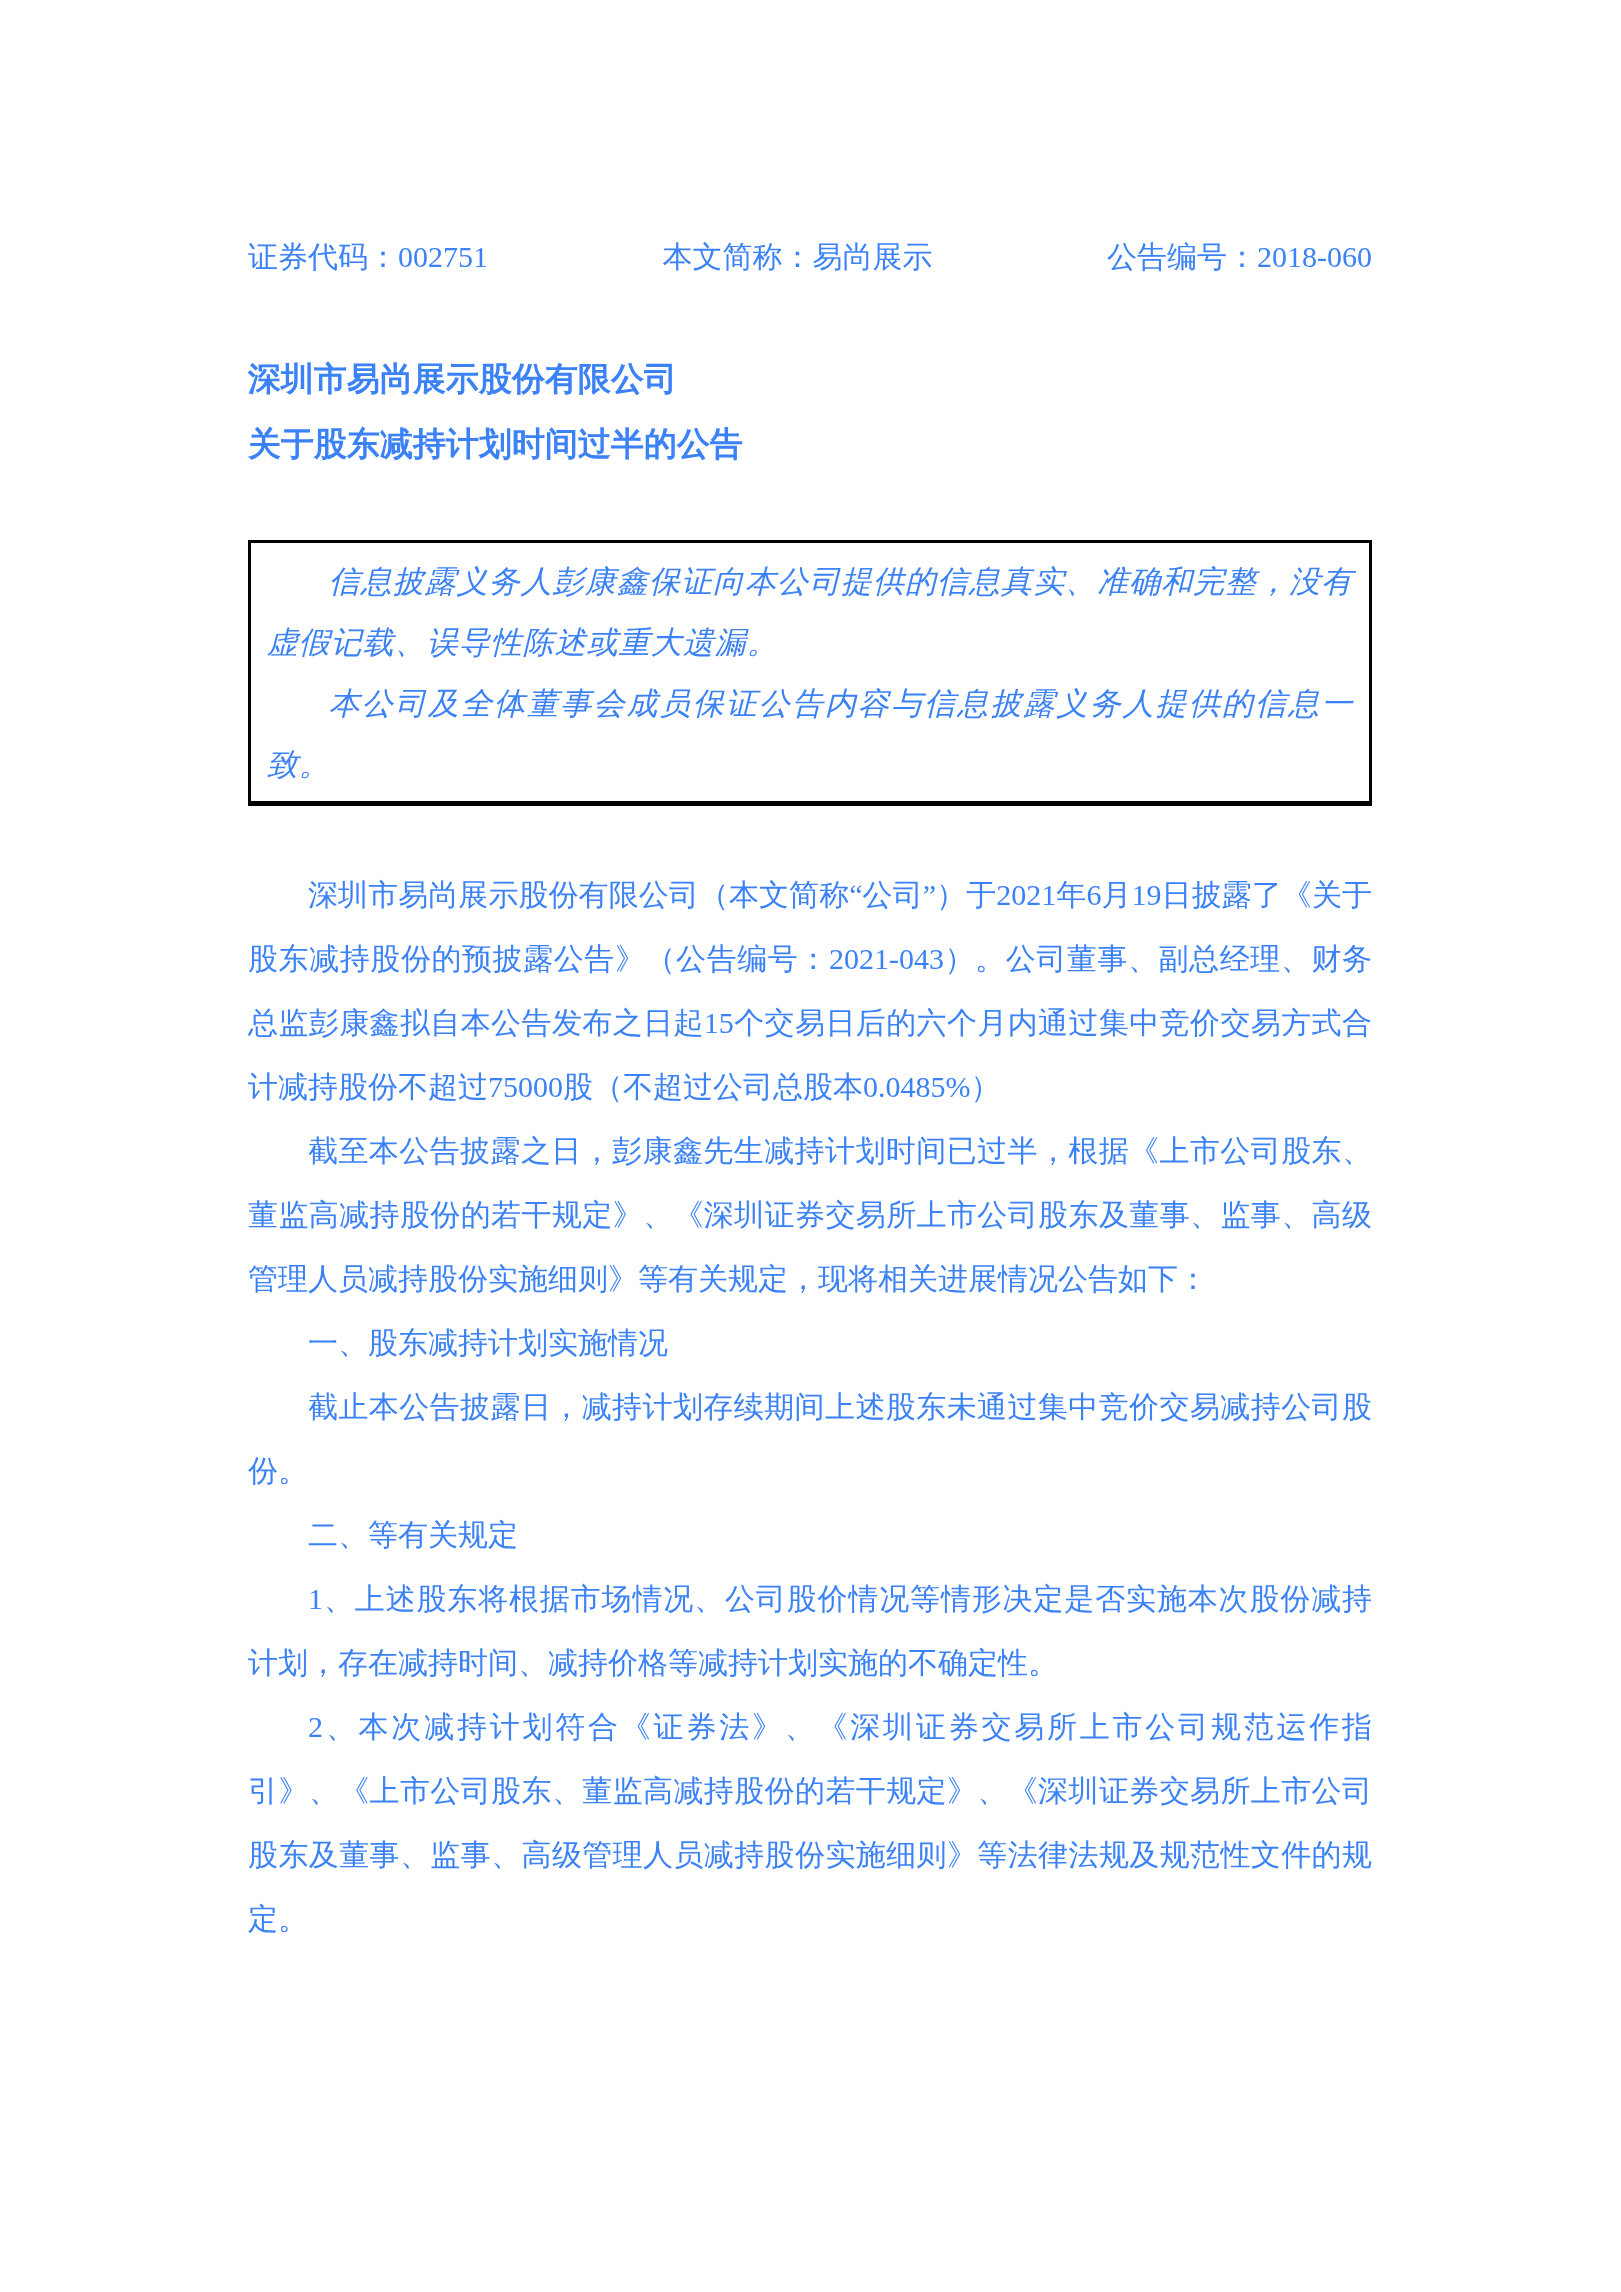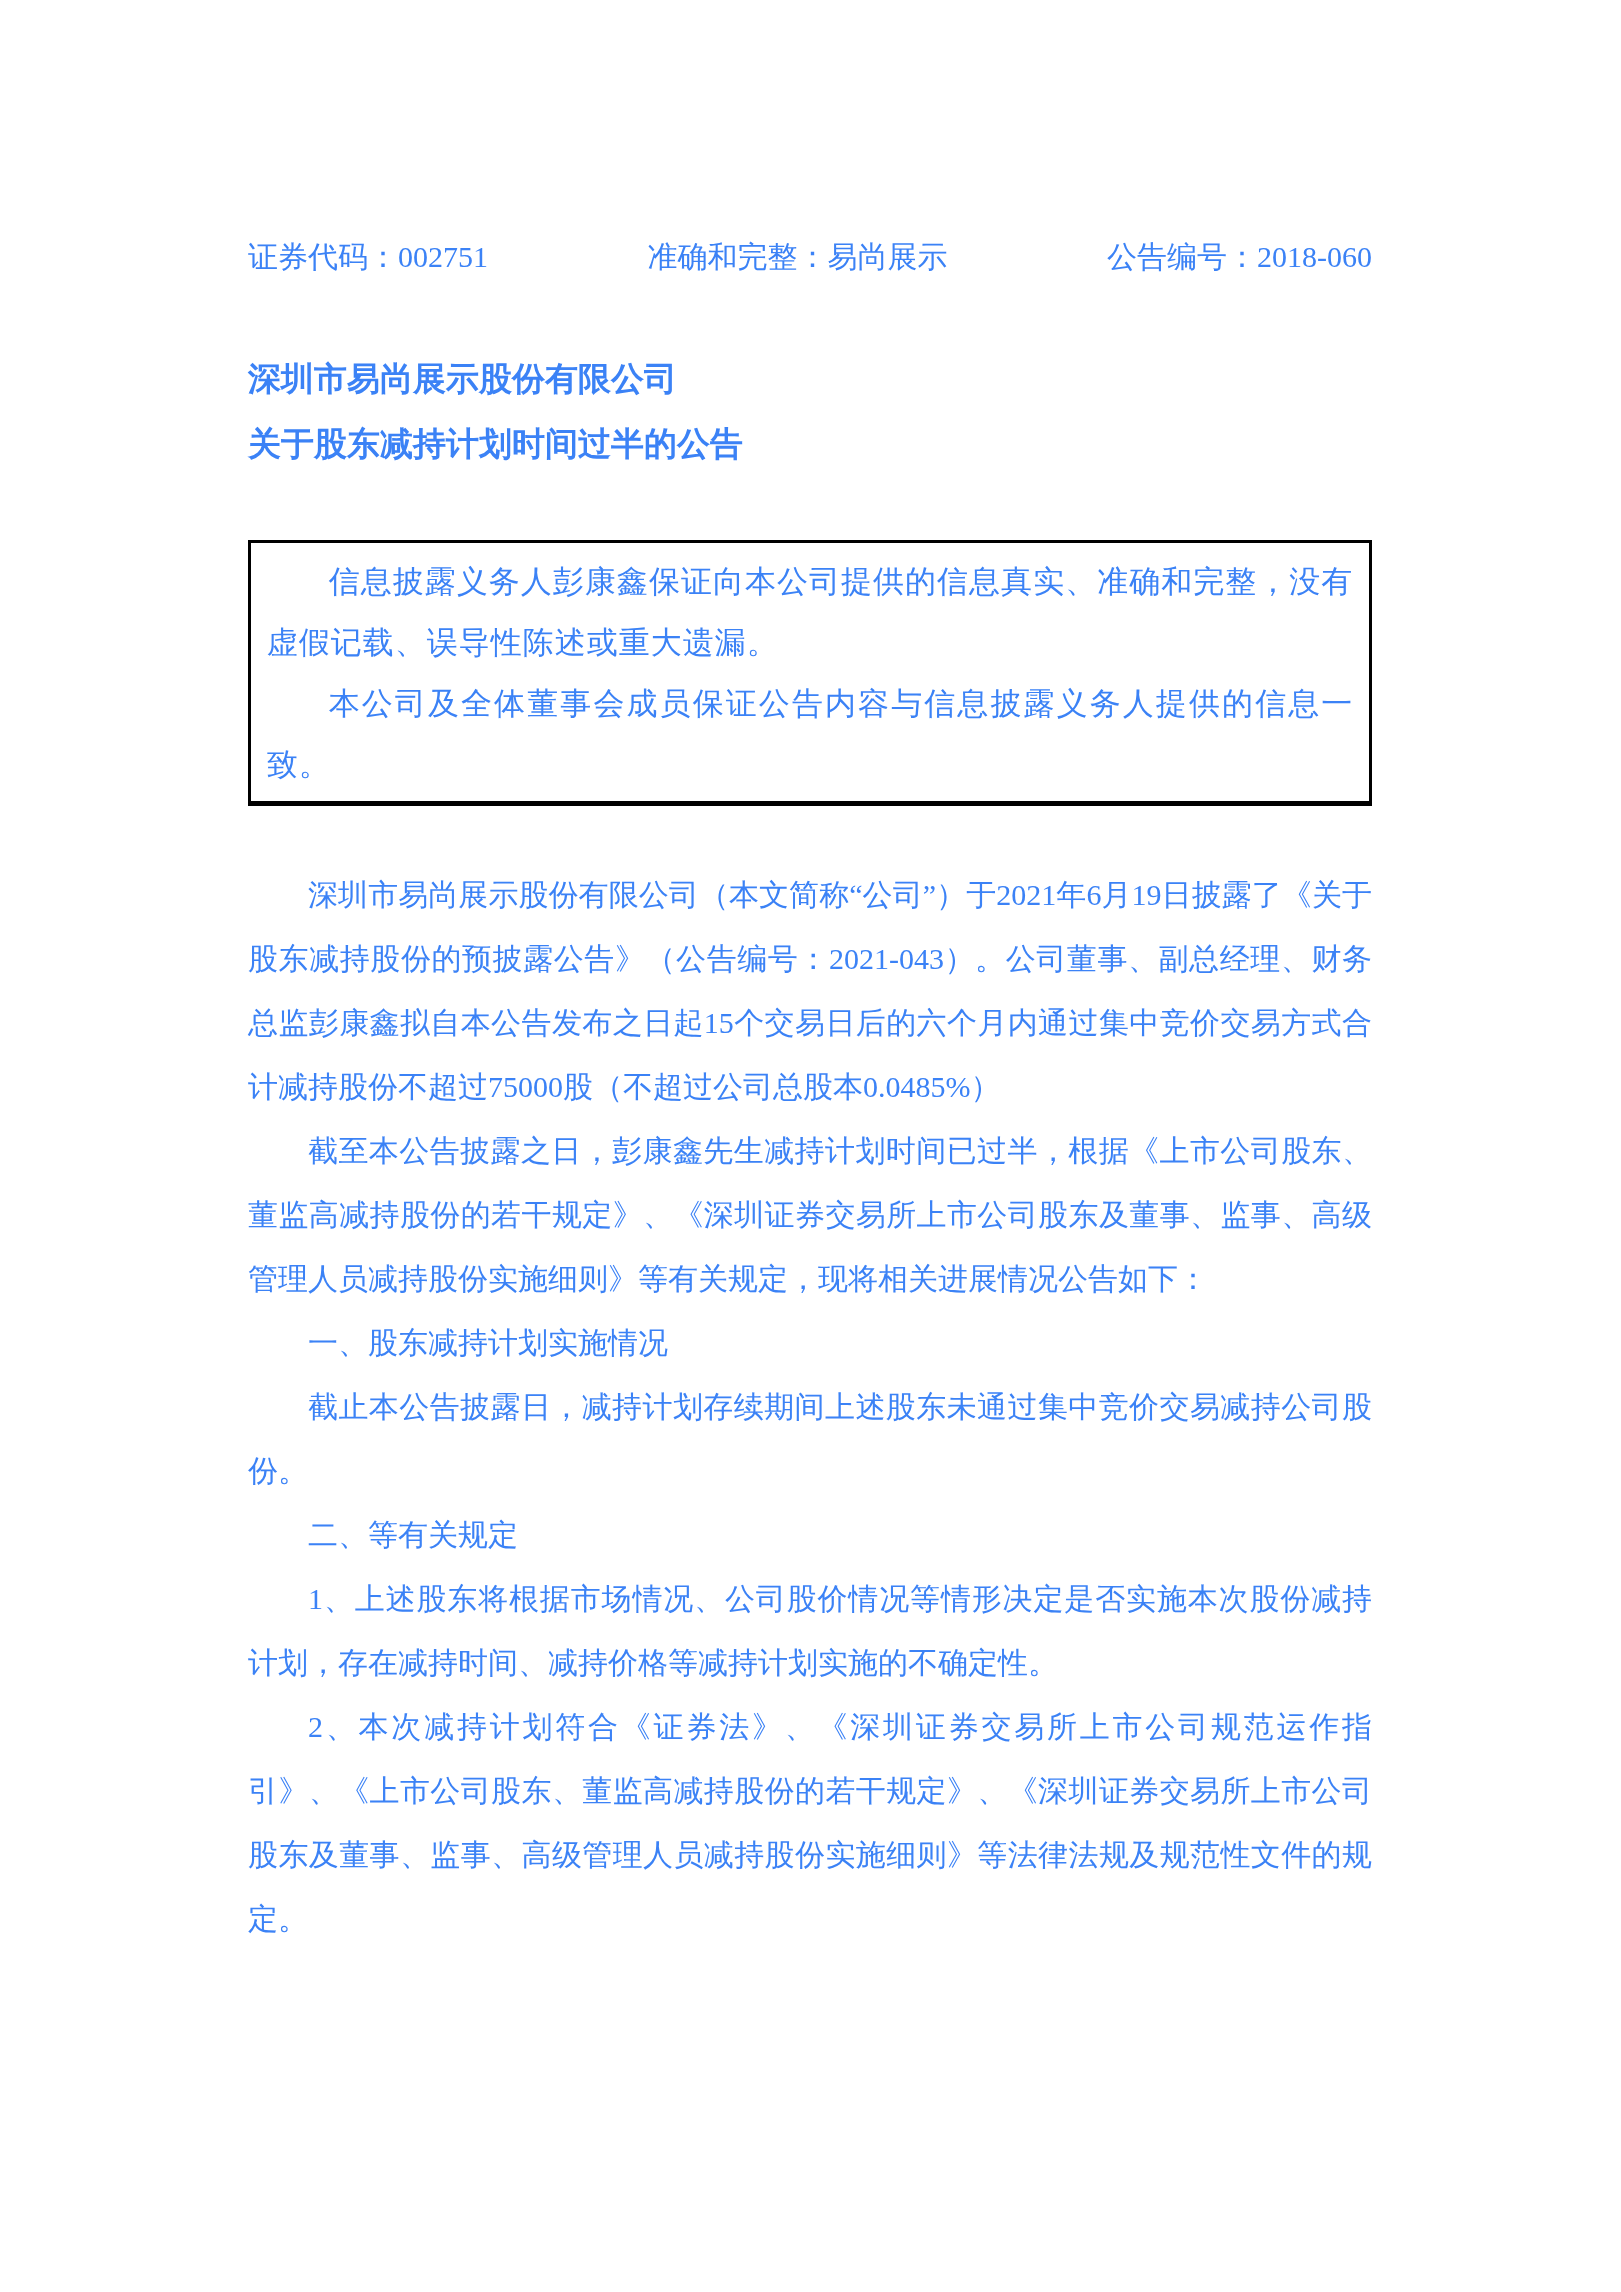--- a/index.html
+++ b/index.html
@@ -40,20 +40,21 @@
     margin: 0;
     font-size: 33px;
     font-weight: bold;
     line-height: 65px;
   }
   .disclaimer-box {
     margin-top: 63px;
     border: 3.9px solid #000000;
     border-bottom-width: 5.9px;
     padding: 7.8px 15.7px 5.9px 15.7px;
+    font-style: italic;
     font-size: 31px;
     line-height: 61px;
     letter-spacing: 1px;
     box-sizing: border-box;
   }
   .disclaimer-box p {
     margin: 0;
     text-indent: 2em;
     text-align: justify;
   }
@@ -69,21 +70,21 @@
   }
 </style>
 </head>
 <body>
 
 <div class="page">
   <div class="content">
 
     <div class="doc-header">
       <span>证券代码：002751</span>
-      <span>准确和完整：易尚展示</span>
+      <span>本文简称：易尚展示</span>
       <span>公告编号：2018-060</span>
     </div>
 
     <div class="title-block">
       <p class="t1">深圳市易尚展示股份有限公司</p>
       <p class="t2">关于股东减持计划时间过半的公告</p>
     </div>
 
     <div class="disclaimer-box">
       <p>信息披露义务人彭康鑫保证向本公司提供的信息真实、准确和完整，没有虚假记载、误导性陈述或重大遗漏。</p>

